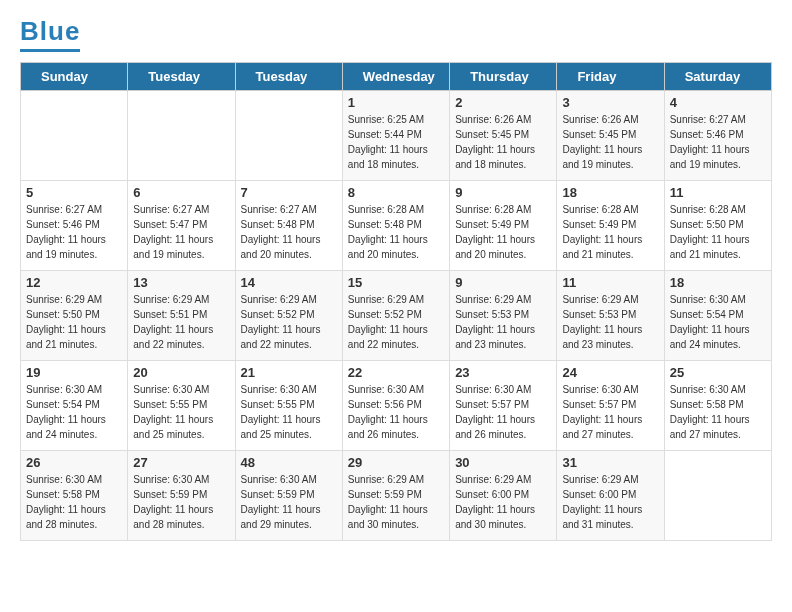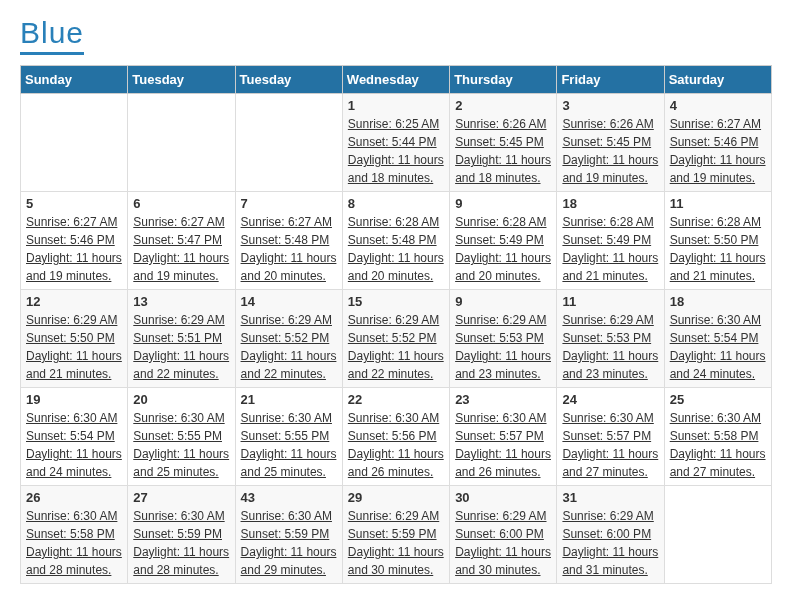--- a/index.html
+++ b/index.html
@@ -42,21 +42,21 @@
     table {
       width: 100%;
       border-collapse: collapse;
       table-layout: fixed;
     }
     thead tr th {
       background: #2471a3;
       color: #fff;
       font-size: 13px;
       font-weight: bold;
-      padding: 6px 4px;
+      padding: 6px 20px;
       text-align: left;
       border: 1px solid #ccc;
     }
     tbody tr td {
       vertical-align: top;
       border: 1px solid #ddd;
       padding: 4px 5px;
       font-size: 10.5px;
       color: #333;
       background: #fff;
@@ -65,36 +65,35 @@
     tbody tr:nth-child(odd) td {
       background: #f8f8f8;
     }
     .day-num {
       font-size: 13px;
       font-weight: bold;
       display: block;
       margin-bottom: 2px;
     }
     .day-info {
-      font-size: 12px;
+      font-size: 10px;
       line-height: 1.5;
       color: #333;
-      text-decoration: underline;
     }
     .empty-cell {
       background: #fff !important;
     }
   </style>
 </head>
 <body>
 
 <div class="header">
   <div class="logo">
     <div style="display:flex; align-items:center; margin-top:-4px;">
-      <span style="font-size:30px; font-weight:normal; color:#2980b9; letter-spacing:1px;">Blue</span>
+      <span style="font-size:26px; font-weight:bold; color:#2980b9; letter-spacing:1px;">Blue</span>
     </div>
     <div class="logo-underline"></div>
   </div>
   <div class="title-section">
     <div class="main-title"></div>
     <div class="subtitle"></div>
   </div>
 </div>
 
 <table>
@@ -224,21 +223,21 @@
       <tr>
         <td>
           <span class="day-num">26</span>
           <div class="day-info">Sunrise: 6:30 AM<br>Sunset: 5:58 PM<br>Daylight: 11 hours and 28 minutes.</div>
         </td>
         <td>
           <span class="day-num">27</span>
           <div class="day-info">Sunrise: 6:30 AM<br>Sunset: 5:59 PM<br>Daylight: 11 hours and 28 minutes.</div>
         </td>
         <td>
-          <span class="day-num">43</span>
+          <span class="day-num">48</span>
           <div class="day-info">Sunrise: 6:30 AM<br>Sunset: 5:59 PM<br>Daylight: 11 hours and 29 minutes.</div>
         </td>
         <td>
           <span class="day-num">29</span>
           <div class="day-info">Sunrise: 6:29 AM<br>Sunset: 5:59 PM<br>Daylight: 11 hours and 30 minutes.</div>
         </td>
         <td>
           <span class="day-num">30</span>
           <div class="day-info">Sunrise: 6:29 AM<br>Sunset: 6:00 PM<br>Daylight: 11 hours and 30 minutes.</div>
         </td>

